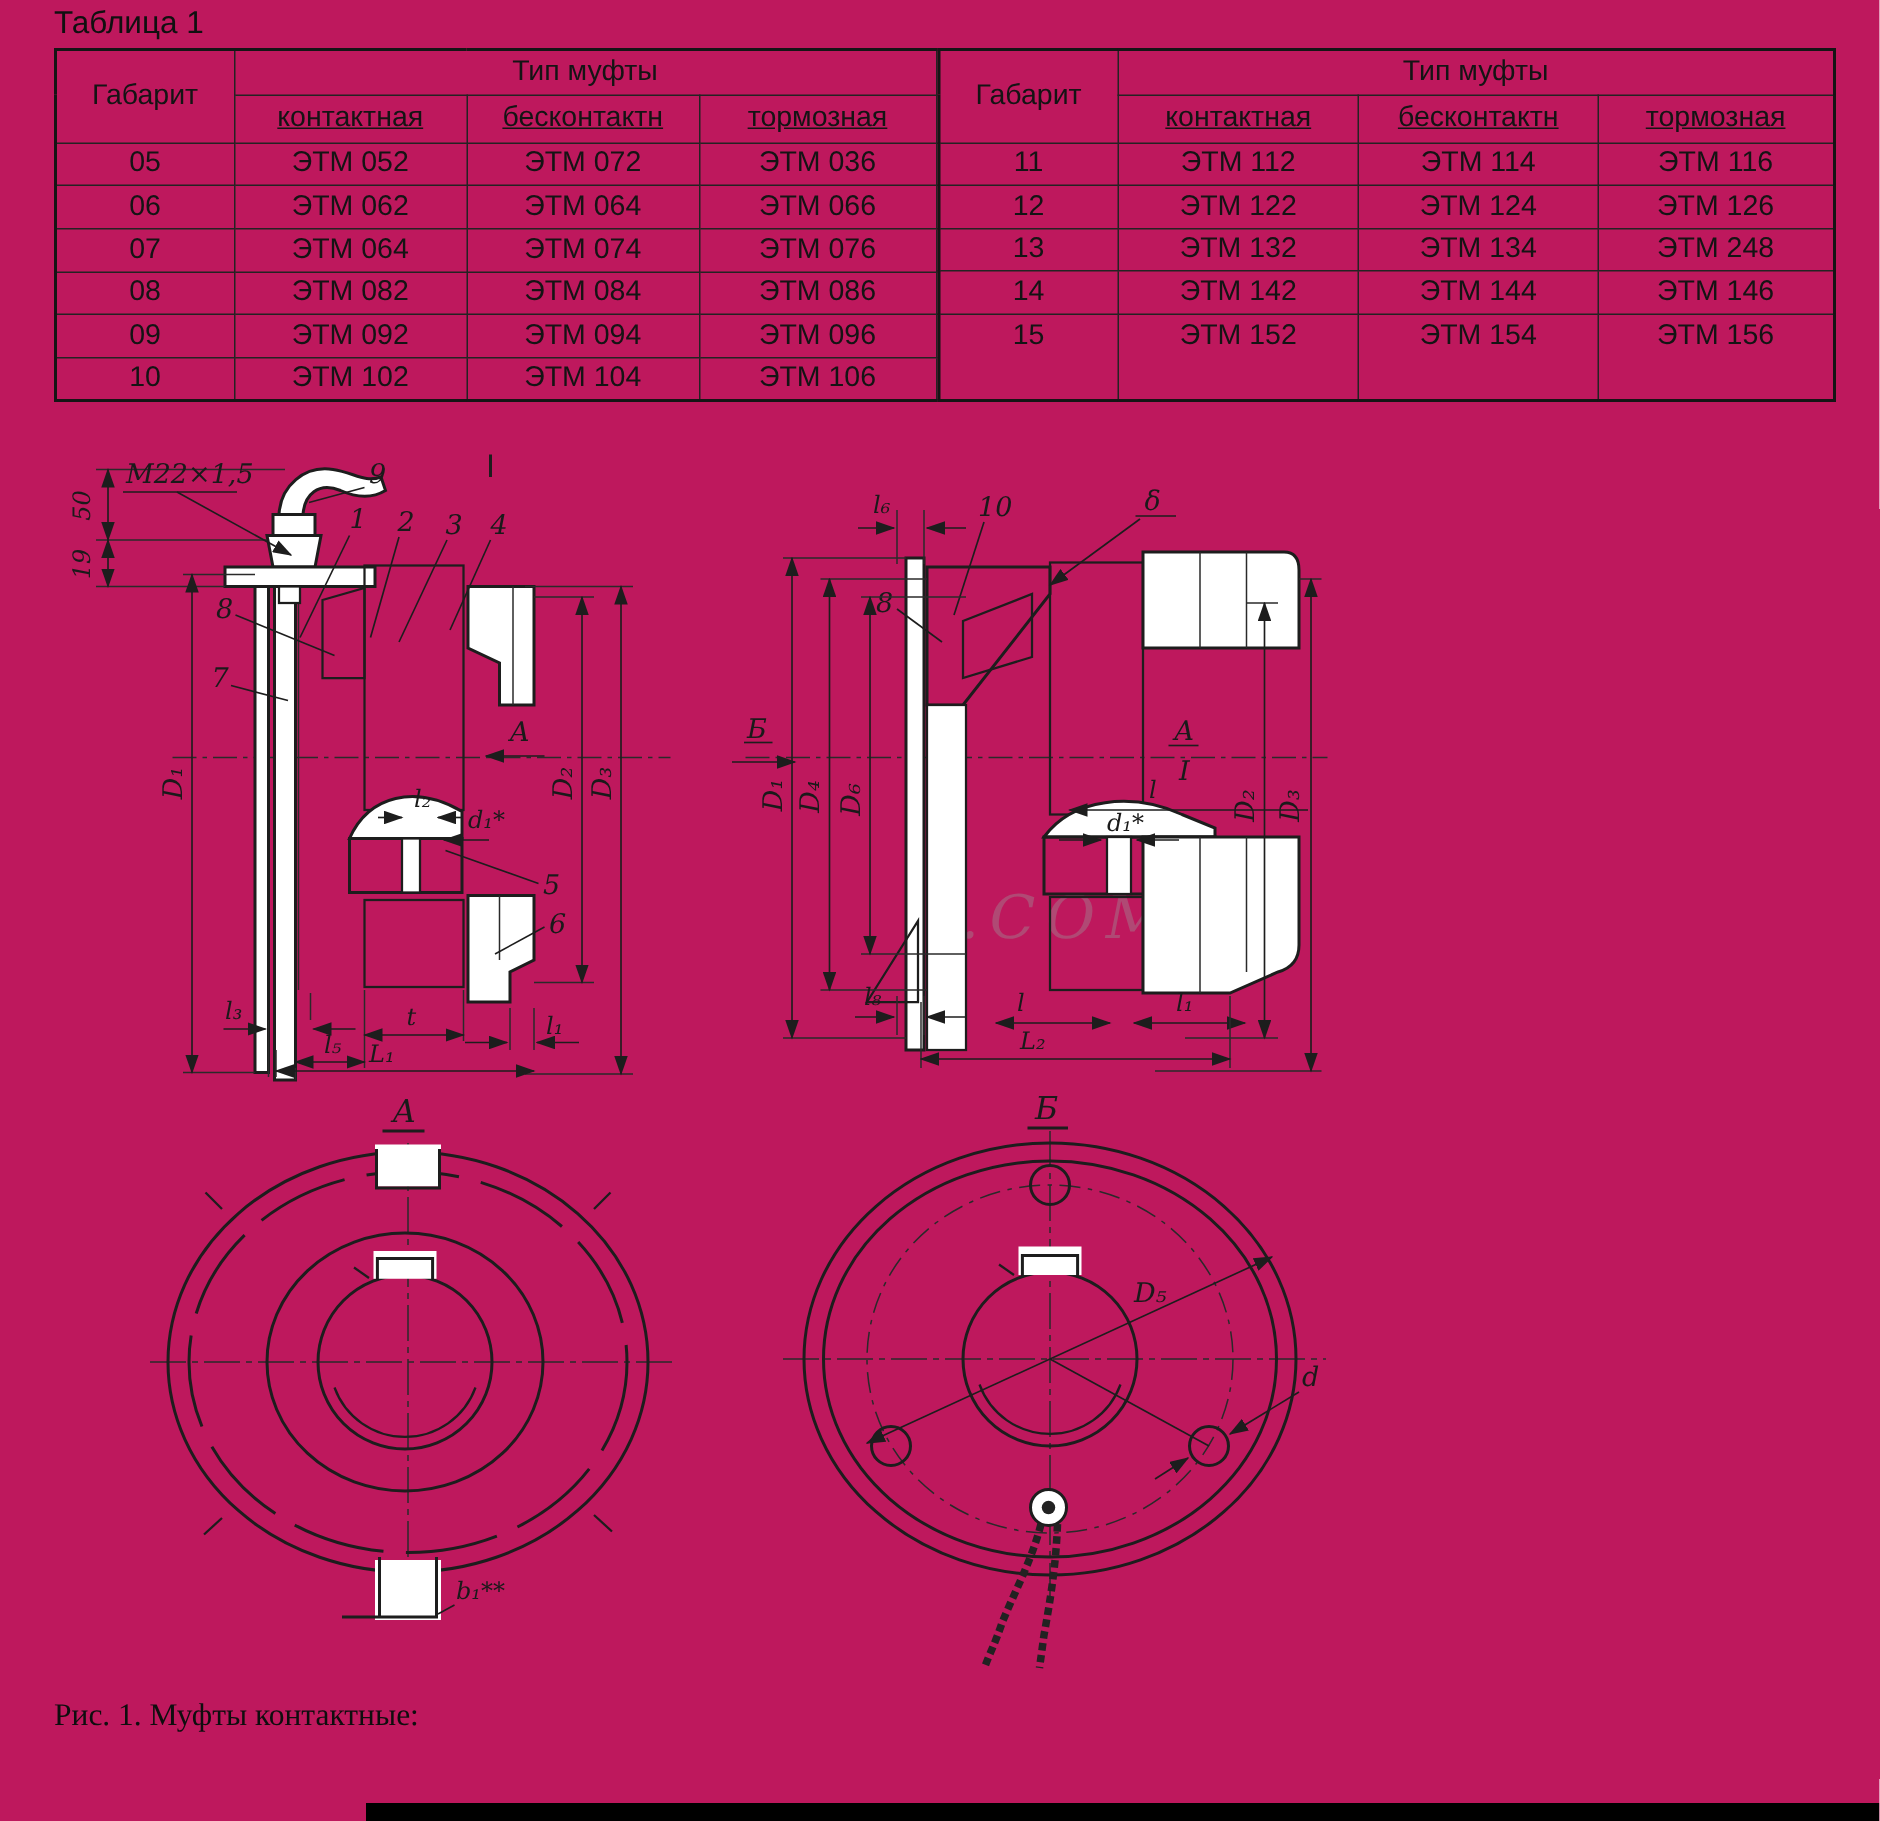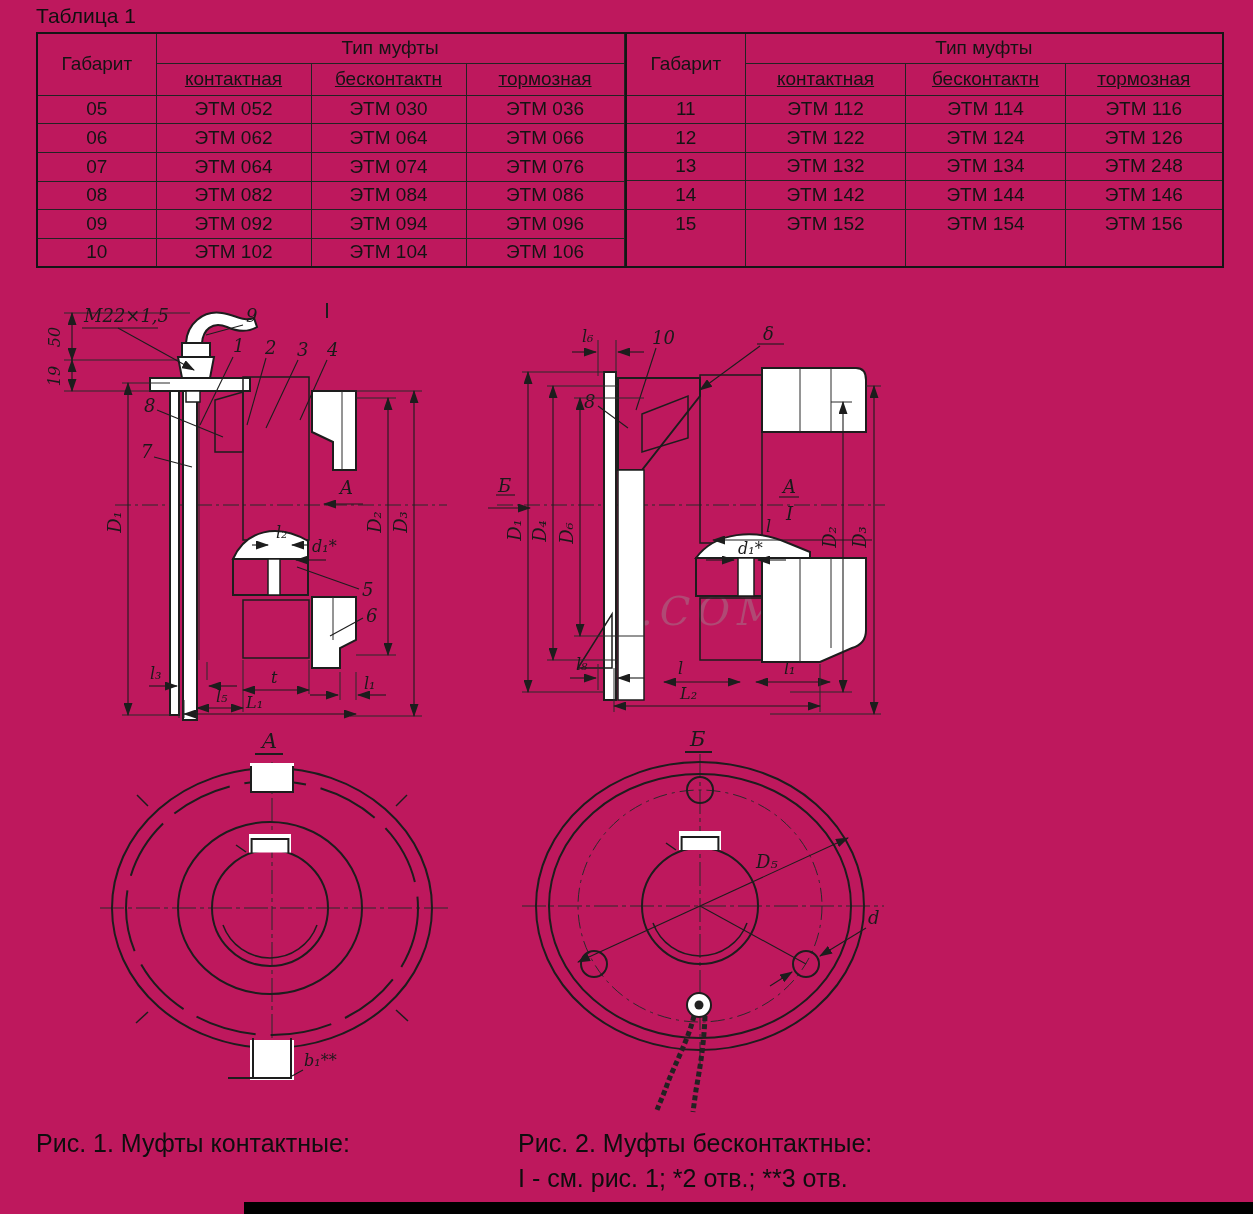--- a/index.html
+++ b/index.html
@@ -7,21 +7,21 @@
         font-family:"Liberation Sans",sans-serif;color:#141414;}
   #title{position:absolute;left:36px;top:4px;font-size:21px;color:#101010;}
   .tblwrap{position:absolute;left:36px;top:32px;display:flex;}
   table{border-collapse:collapse;table-layout:fixed;}
   table.tl{border:2.6px solid #151515;border-right:1.6px solid #151515;}
   table.tr{border:2.6px solid #151515;border-left:2.6px solid #151515;}
   td,th{border:1.6px solid #232323;font:19px "Liberation Sans",sans-serif;font-weight:400;
         color:#141414;text-align:center;padding:0;overflow:hidden;white-space:nowrap;}
   tr.h1{height:30px;padding-left:36px;} tr.h2{height:32px;text-decoration:underline;} tr.d{height:28.6px;}
   tr.last td{border-bottom:none;text-align:center;} tr.filler td{border-top:none;height:28px;}
-  .cap{position:absolute;font-size:25px;line-height:35px;color:#0e0e0e;}
+  .cap{position:absolute;font-size:21px;line-height:35px;color:#0e0e0e;font-family:Liberation Serif, serif;}
   #cap1{left:36px;top:1126px;} #cap2{left:518px;top:1126px;}
   #btmbar{position:absolute;left:244px;top:1202px;width:1009px;height:12px;background:#000;}
   svg text{font:italic 18px "DejaVu Serif",serif;fill:#1a1a1a;}
   svg text.sm{font-size:16px;} svg text.ttl{font-size:21px;}
   .s2{stroke:#1d1d1d;stroke-width:2;fill:none;} .s15{stroke:#1d1d1d;stroke-width:1.5;fill:none;}
   .thin{stroke:#2a2a2a;stroke-width:1;fill:none;} .dim{stroke:#1d1d1d;stroke-width:1.1;fill:none;}
   .fw{fill:#fff;stroke:#1d1d1d;stroke-width:2;} .fw15{fill:#fff;stroke:#1d1d1d;stroke-width:1.5;}
   .cl{stroke:#2a2a2a;stroke-width:1;stroke-dasharray:16 4 3 4;fill:none;}
   .wm{font:italic 40px "DejaVu Serif",serif;fill:#9a9a9a;opacity:.38;letter-spacing:7px;}
 </style>
@@ -46,21 +46,21 @@
         <th colspan="3">Тип муфты</th>
       </tr>
       <tr class="h2">
         <th>контактная</th>
         <th>бесконтактн</th>
         <th>тормозная</th>
       </tr>
       <tr class="d">
             <td>05</td>
             <td>ЭТМ 052</td>
-            <td>ЭТМ 030</td>
+            <td>ЭТМ 072</td>
             <td>ЭТМ 036</td>
           </tr>
       <tr class="d">
             <td>06</td>
             <td>ЭТМ 062</td>
             <td>ЭТМ 064</td>
             <td>ЭТМ 066</td>
           </tr>
       <tr class="d">
             <td>07</td>
@@ -419,19 +419,15 @@
       <circle cx="699" cy="1005" r="12" class="fw"></circle>
       <circle cx="699" cy="1005" r="4.5" fill="#222"></circle>
       <path d="M694,1016 C688,1040 676,1062 668,1082 C664,1094 660,1102 657,1110" stroke="#222" stroke-width="5" fill="none" stroke-dasharray="5 3"></path>
       <path d="M705,1016 C704,1044 700,1068 696,1090 L693,1112" stroke="#222" stroke-width="5" fill="none" stroke-dasharray="5 3"></path>
     </g>
   </svg>
 
   <div class="cap" id="cap1">
     <div>Рис. 1. Муфты контактные:</div>
   </div>
-  <div class="cap" id="cap2">
-    <div>Рис. 2. Муфты бесконтактные:</div>
-    <div>I - см. рис. 1; *2 отв.; **3 отв.</div>
-  </div>
 
   <div id="btmbar"></div>
 </div>
 
 </body></html>

